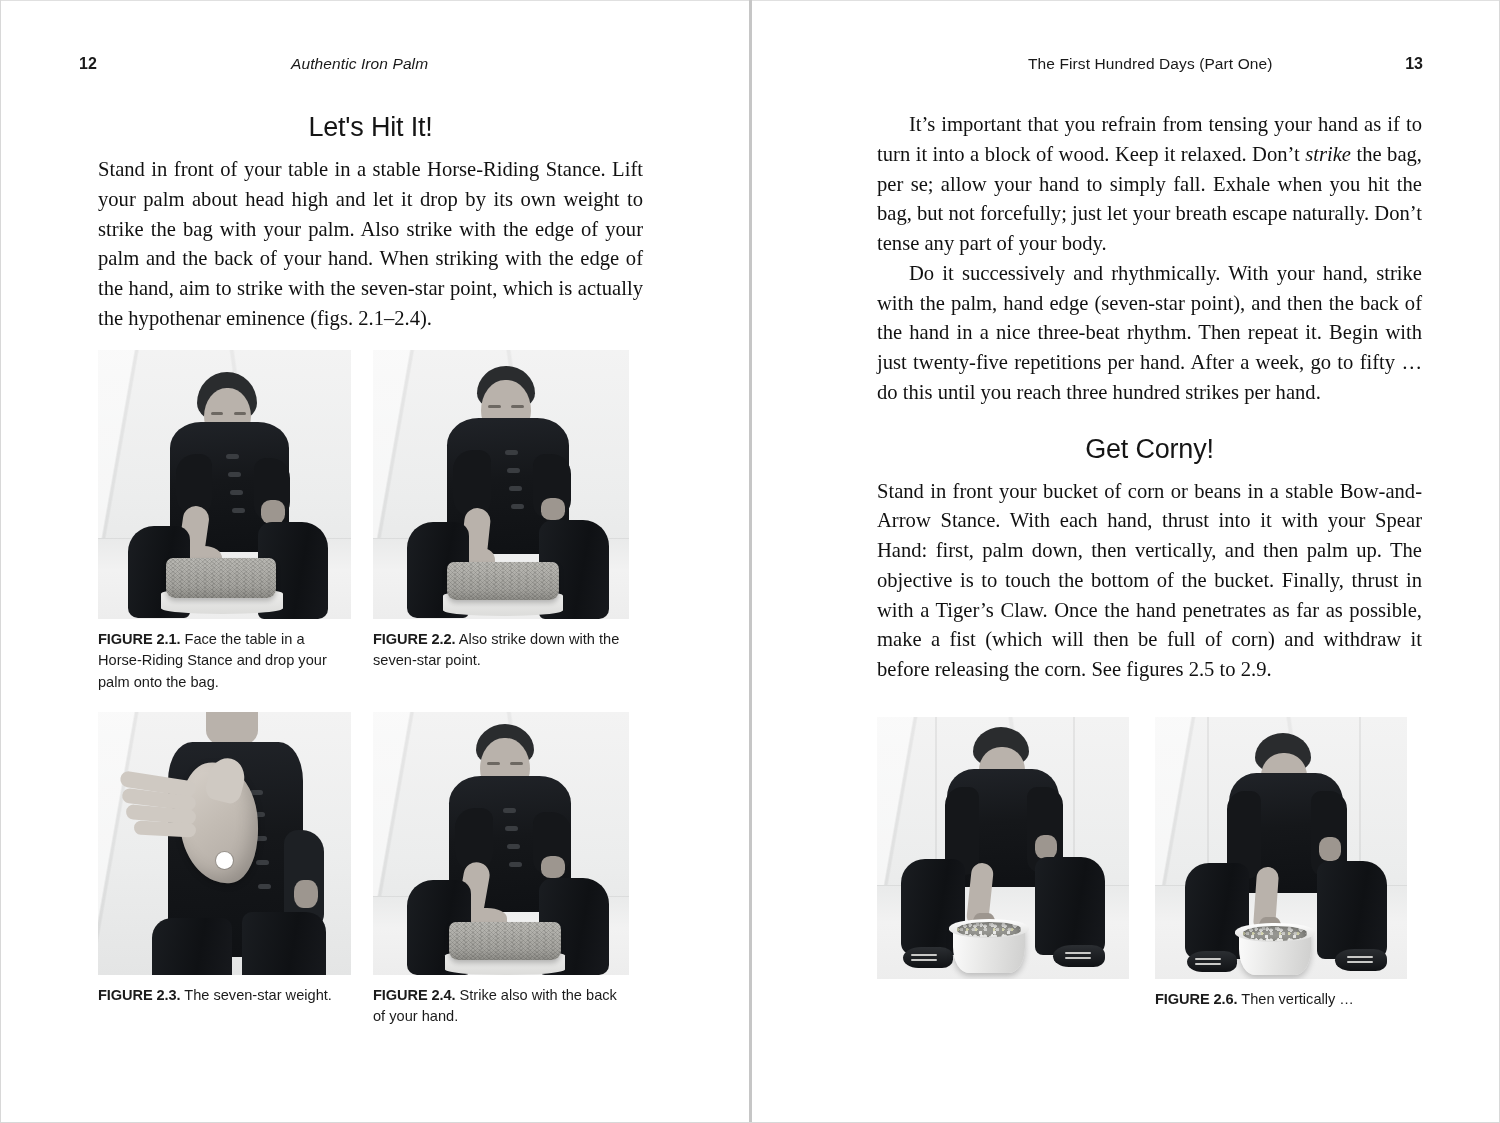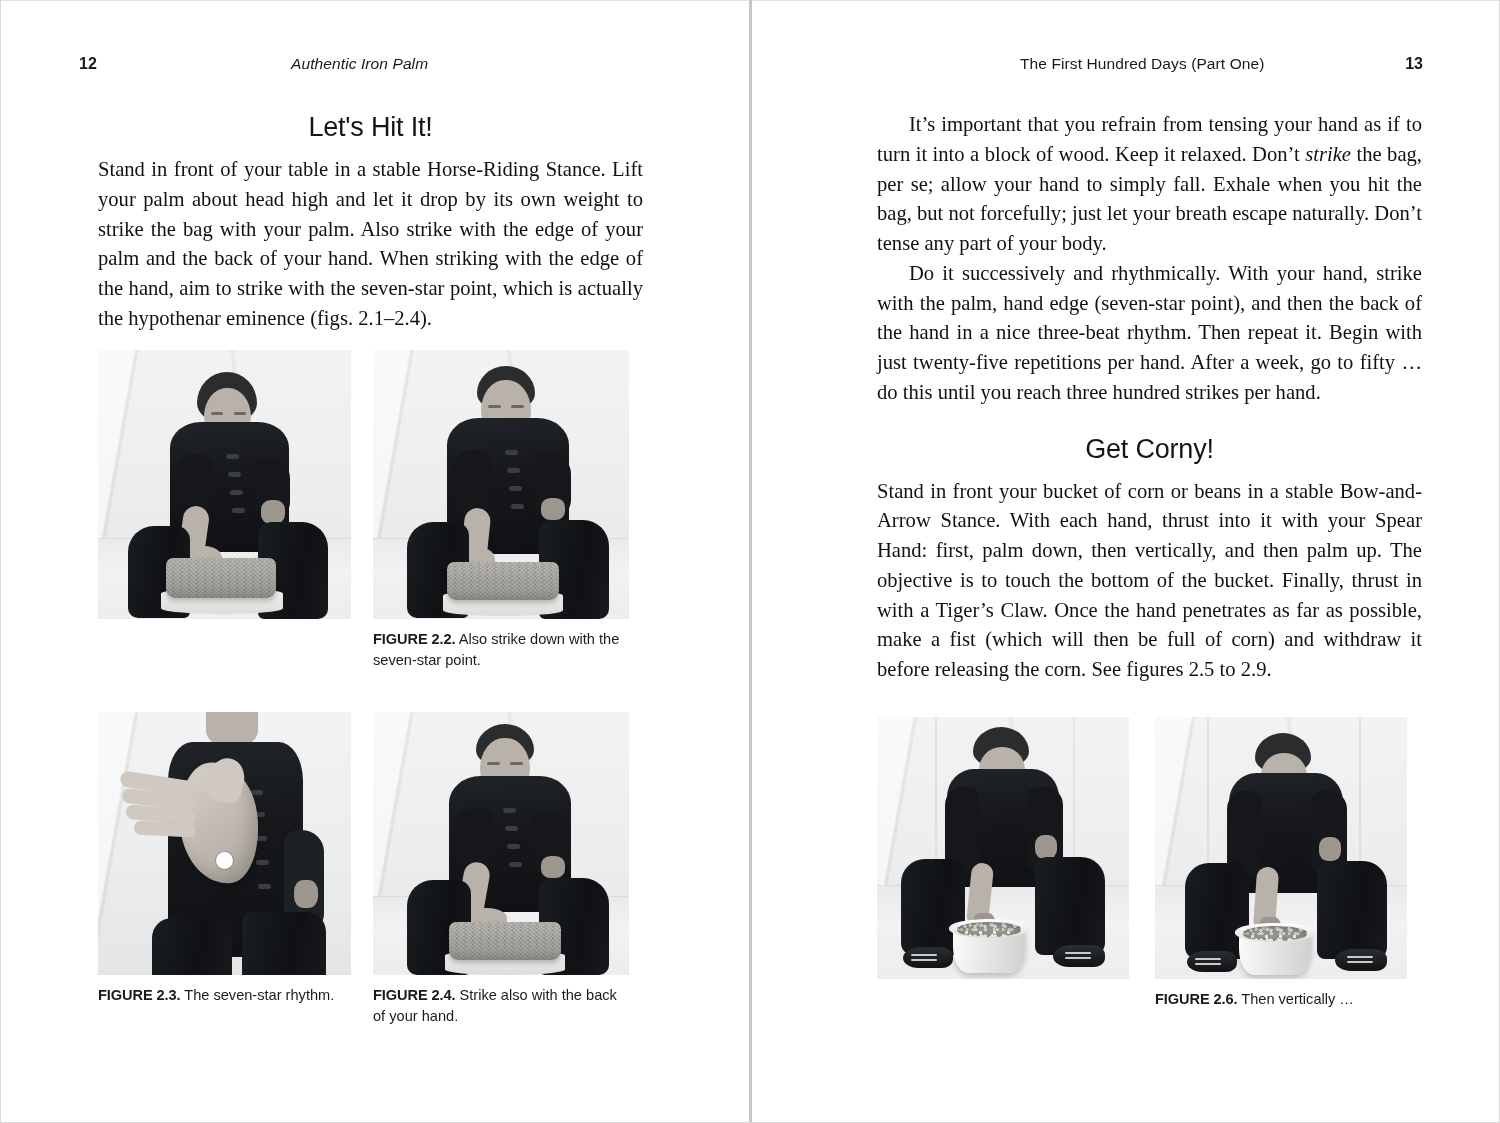--- a/index.html
+++ b/index.html
@@ -64,21 +64,21 @@
   .runhead-folio {
     position: absolute;
     top: 55px;
     font-family: "Liberation Sans", "DejaVu Sans", sans-serif;
     font-size: 16px;
     font-weight: 600;
     color: #1a1a1a;
   }
   .left .runhead { left: 290px; font-style: italic; }
   .left .runhead-folio { left: 78px; text-align: right; }
-  .right .runhead { left: 268px; }
+  .right .runhead { left: 276px; }
   .right .runhead-folio { right: 78px; }
 
   
   .textcol {
     position: absolute;
     width: 545px;
   }
   .left .textcol  { left: 97px; top: 112px; }
   .right .textcol { left: 125px; top: 110px; }
 
@@ -267,20 +267,23 @@
           <div class="ph finger" style="left:81px;top:218px;width:9px;height:26px;"></div>
           <div class="ph finger" style="left:92px;top:220px;width:9px;height:29px;"></div>
           <div class="ph finger" style="left:103px;top:219px;width:9px;height:28px;"></div>
           <div class="ph finger" style="left:114px;top:215px;width:9px;height:24px;"></div>
 
           <div class="ph leg" style="left:30px;top:176px;width:62px;height:92px;border-radius:26px 14px 6px 10px;"></div>
           <div class="ph leg" style="left:160px;top:172px;width:70px;height:97px;border-radius:14px 26px 10px 6px;"></div>
 
           <div class="ph stool-top" style="left:63px;top:238px;width:122px;height:26px;"></div>
           <div class="ph bag" style="left:68px;top:208px;width:110px;height:40px;"></div>
+        </div>
+        <div class="caption">
+          <span class="lbl">FIGURE 2.1.</span><span> Face the table in a Horse-Riding Stance and drop your palm onto the bag.</span>
         </div>
       </div>
 
       <div class="figcell" style="width:256px;">
         <div class="photo" style="width:256px;height:269px;">
           <div class="bg-studio"></div>
             <div class="bg-floor"></div>
           <div class="ph hair" style="left:104px;top:16px;width:58px;height:44px;"></div>
           <div class="ph head skin" style="left:108px;top:30px;width:50px;height:56px;"></div>
           <div class="ph" style="left:115px;top:55px;width:13px;height:3px;background:#6d6862;border-radius:2px;"></div>
@@ -329,21 +332,21 @@
           <div class="ph skin-l" style="left:24px;top:80px;width:74px;height:15px;border-radius:10px;transform:rotate(7deg);"></div>
           <div class="ph skin-l" style="left:28px;top:95px;width:70px;height:15px;border-radius:10px;transform:rotate(5deg);"></div>
           <div class="ph skin-l" style="left:36px;top:110px;width:62px;height:14px;border-radius:10px;transform:rotate(3deg);"></div>
           <div class="ph skin-l" style="left:110px;top:46px;width:36px;height:44px;border-radius:50% 50% 30% 30%;transform:rotate(14deg);"></div>
           <div class="ph star-dot" style="left:118px;top:140px;width:17px;height:17px;"></div>
 
           <div class="ph leg" style="left:54px;top:206px;width:80px;height:57px;border-radius:20px 10px 0 0;"></div>
           <div class="ph leg" style="left:144px;top:200px;width:84px;height:63px;border-radius:10px 20px 0 0;"></div>
         </div>
         <div class="caption">
-          <span class="lbl">FIGURE 2.3.</span><span> The seven-star rhythm.</span>
+          <span class="lbl">FIGURE 2.3.</span><span> The seven-star weight.</span>
         </div>
       </div>
 
       <div class="figcell" style="width:256px;">
         <div class="photo" style="width:256px;height:263px;">
           <div class="bg-studio"></div>
             <div class="bg-floor"></div>
           <div class="ph hair" style="left:103px;top:12px;width:58px;height:42px;"></div>
           <div class="ph head skin" style="left:107px;top:26px;width:50px;height:56px;"></div>
           <div class="ph" style="left:114px;top:50px;width:13px;height:3px;background:#6d6862;border-radius:2px;"></div>

